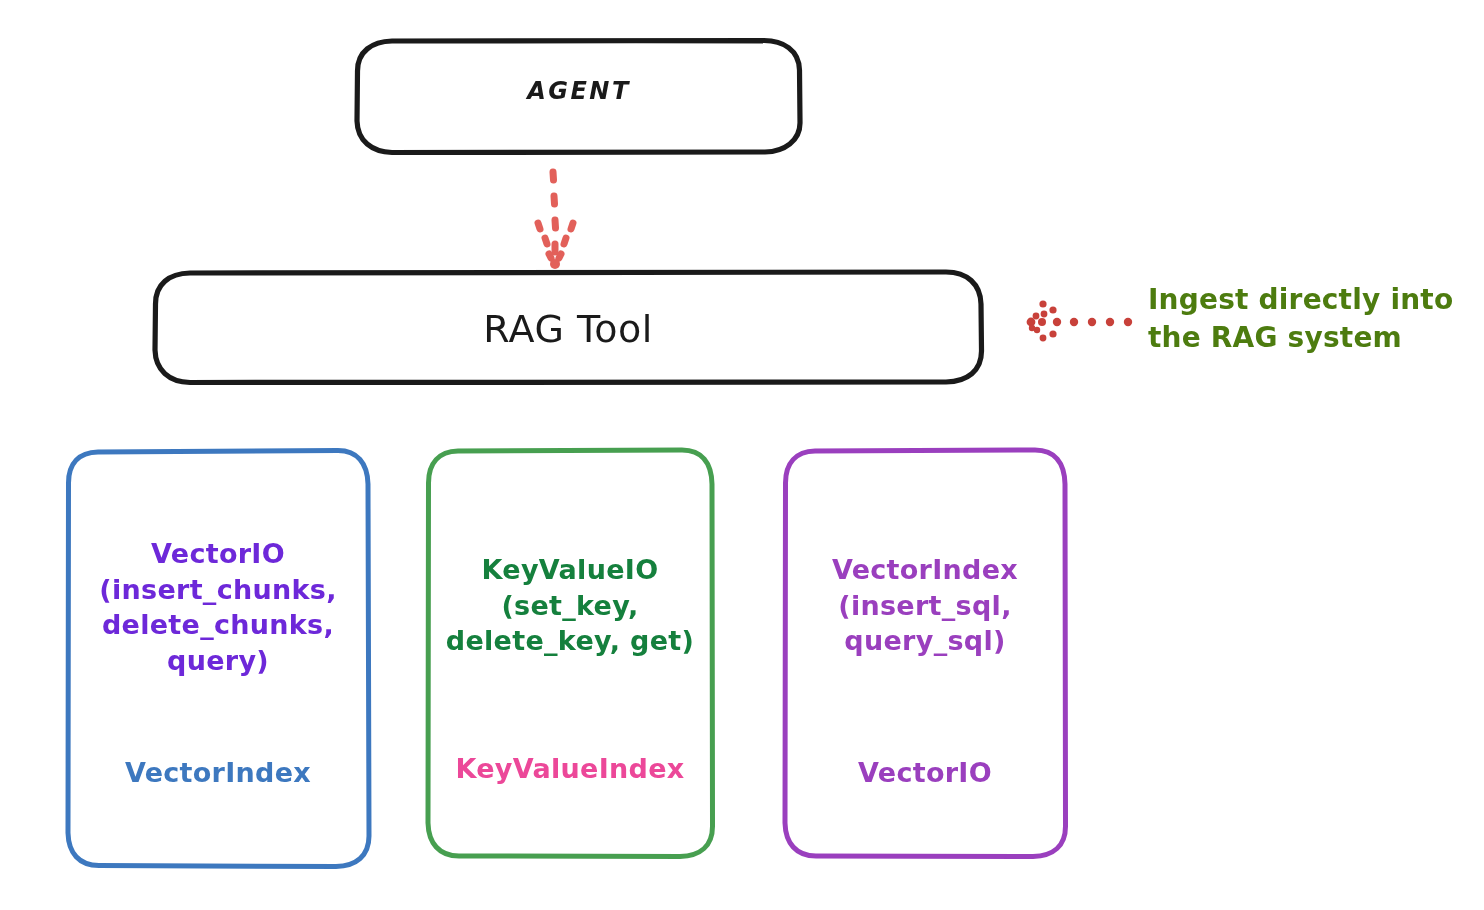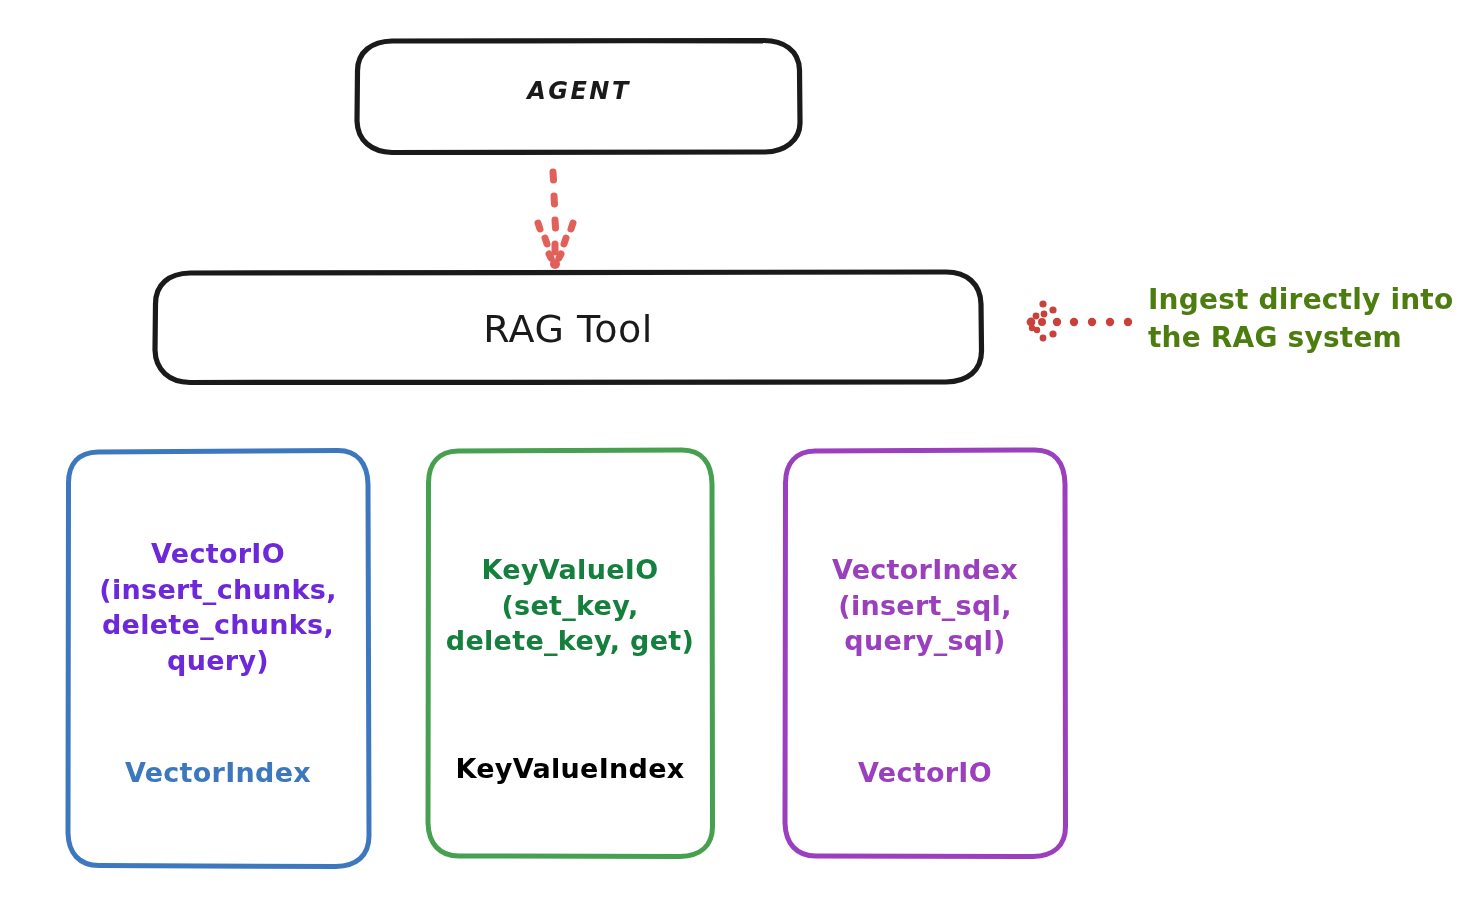--- a/index.html
+++ b/index.html
@@ -150,21 +150,21 @@
 
 <div class="node-label store-api" id="vector-api" style="color:#6d28d9">VectorIO
 (insert_chunks,
 delete_chunks,
 query)</div>
 <div class="node-label store-index" id="vector-index" style="color:#3d78bf">VectorIndex</div>
 
 <div class="node-label store-api" id="kv-api" style="color:#15803d">KeyValueIO
 (set_key,
 delete_key, get)</div>
-<div class="node-label store-index" id="kv-index" style="color:#000000">KeyValueIndex</div>
+<div class="node-label store-index" id="kv-index" style="color:#ec4899">KeyValueIndex</div>
 
 <div class="node-label store-api" id="rel-api" style="color:#9a3fbe">VectorIndex
 (insert_sql,
 query_sql)</div>
 <div class="node-label store-index" id="rel-index" style="color:#9a3fbe">VectorIO</div>
 
 <div id="annotation-text" style="color:#4d7c0f">Ingest directly into
 the RAG system</div>
 
 </body></html>

